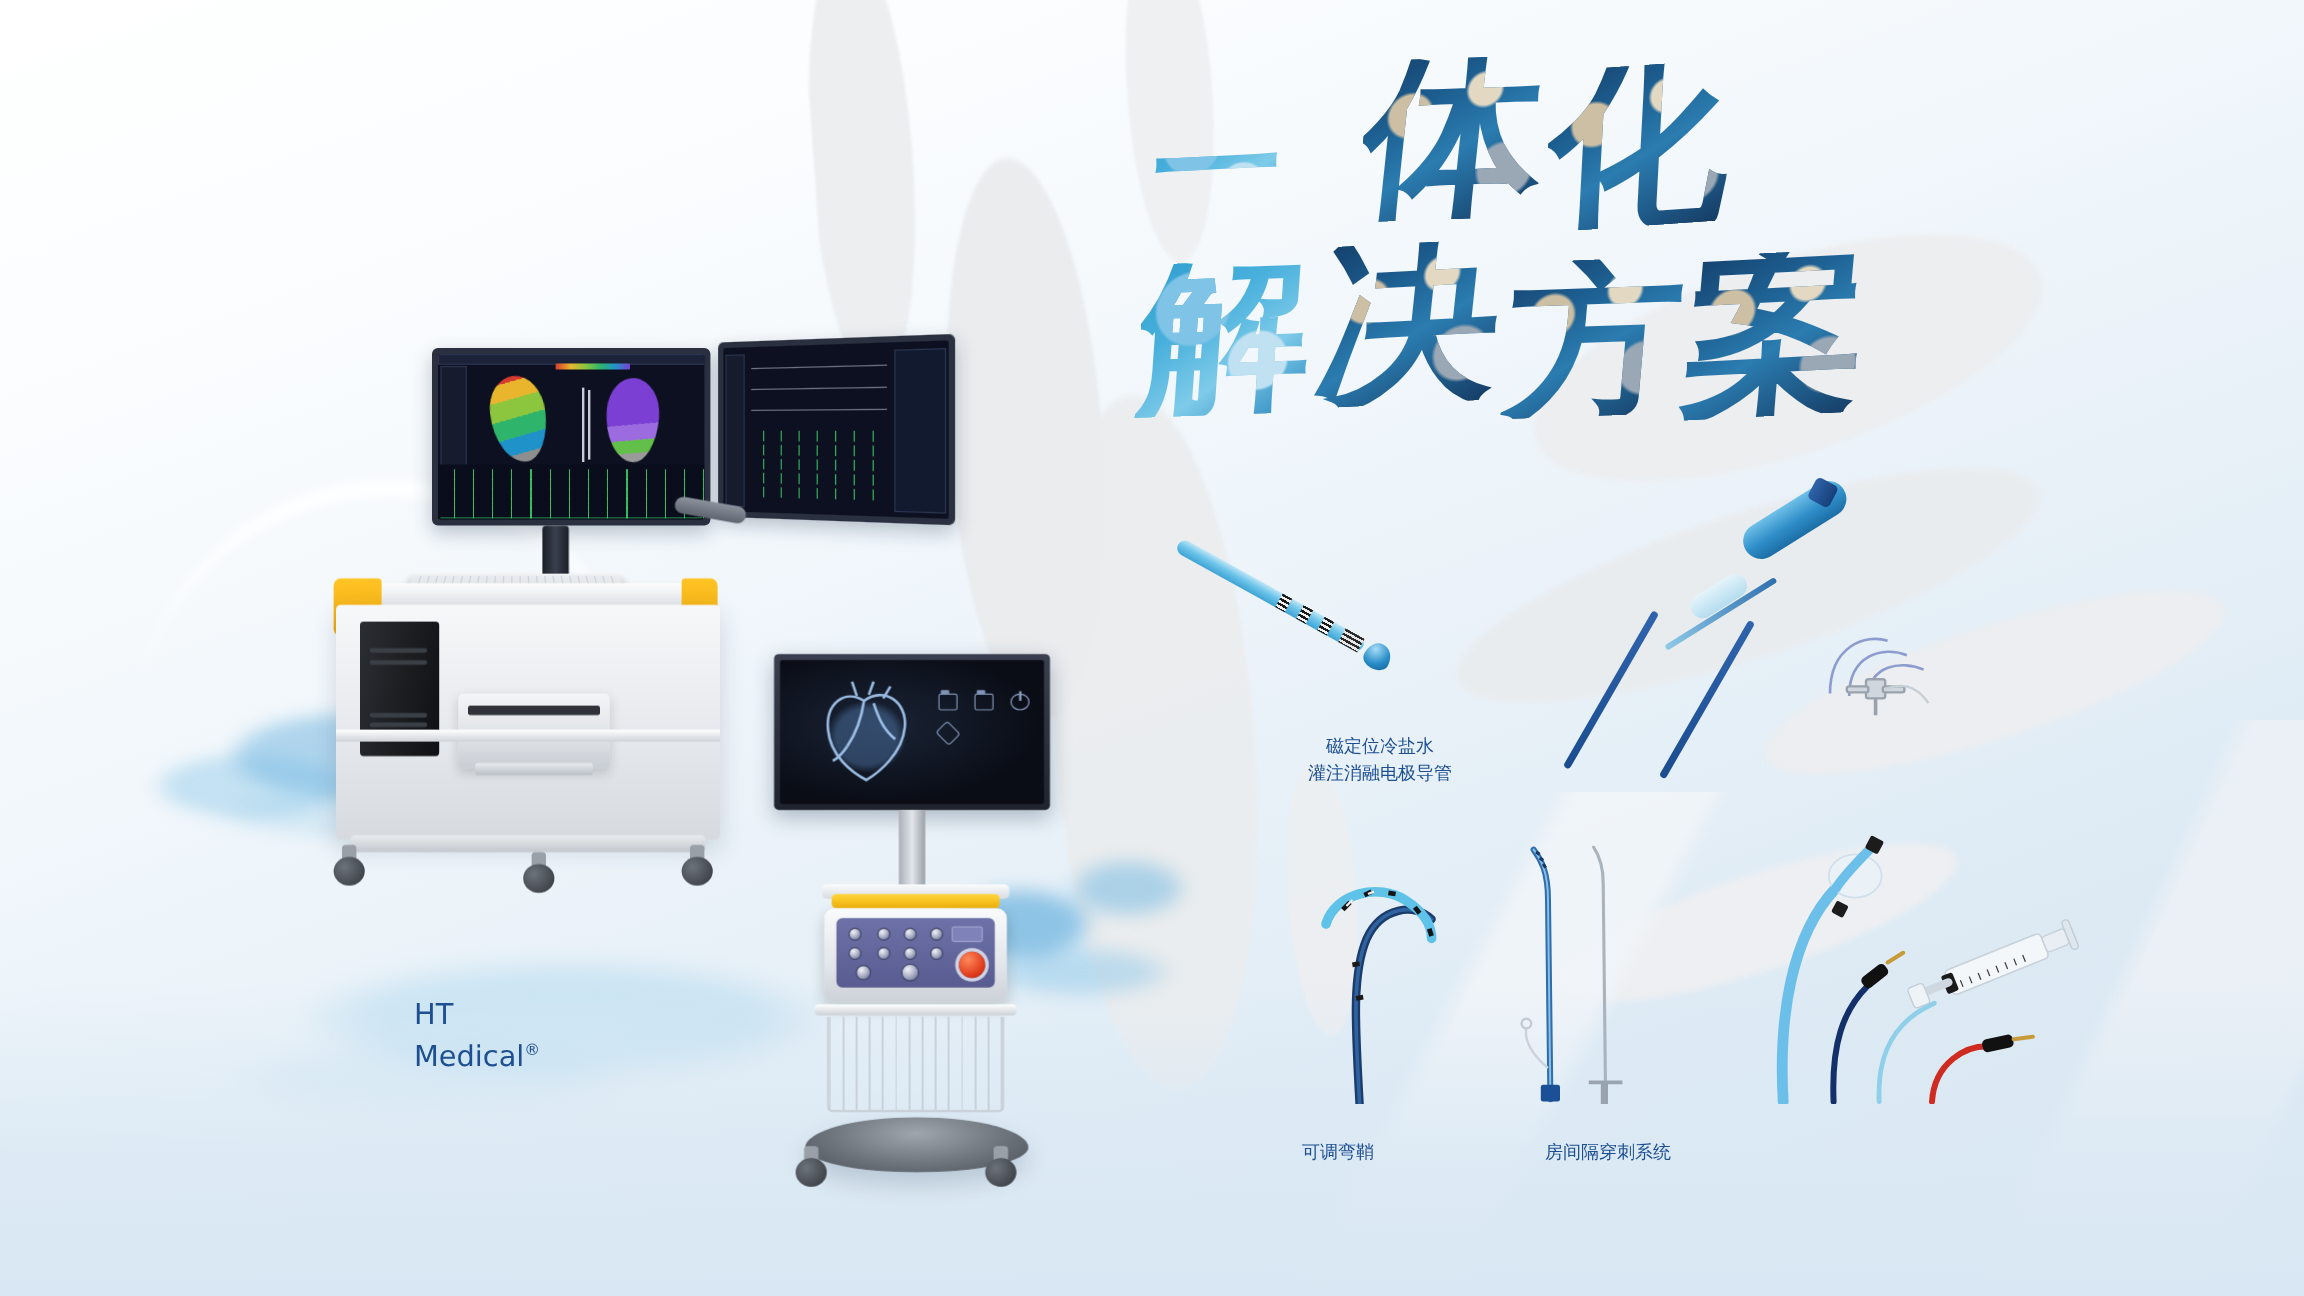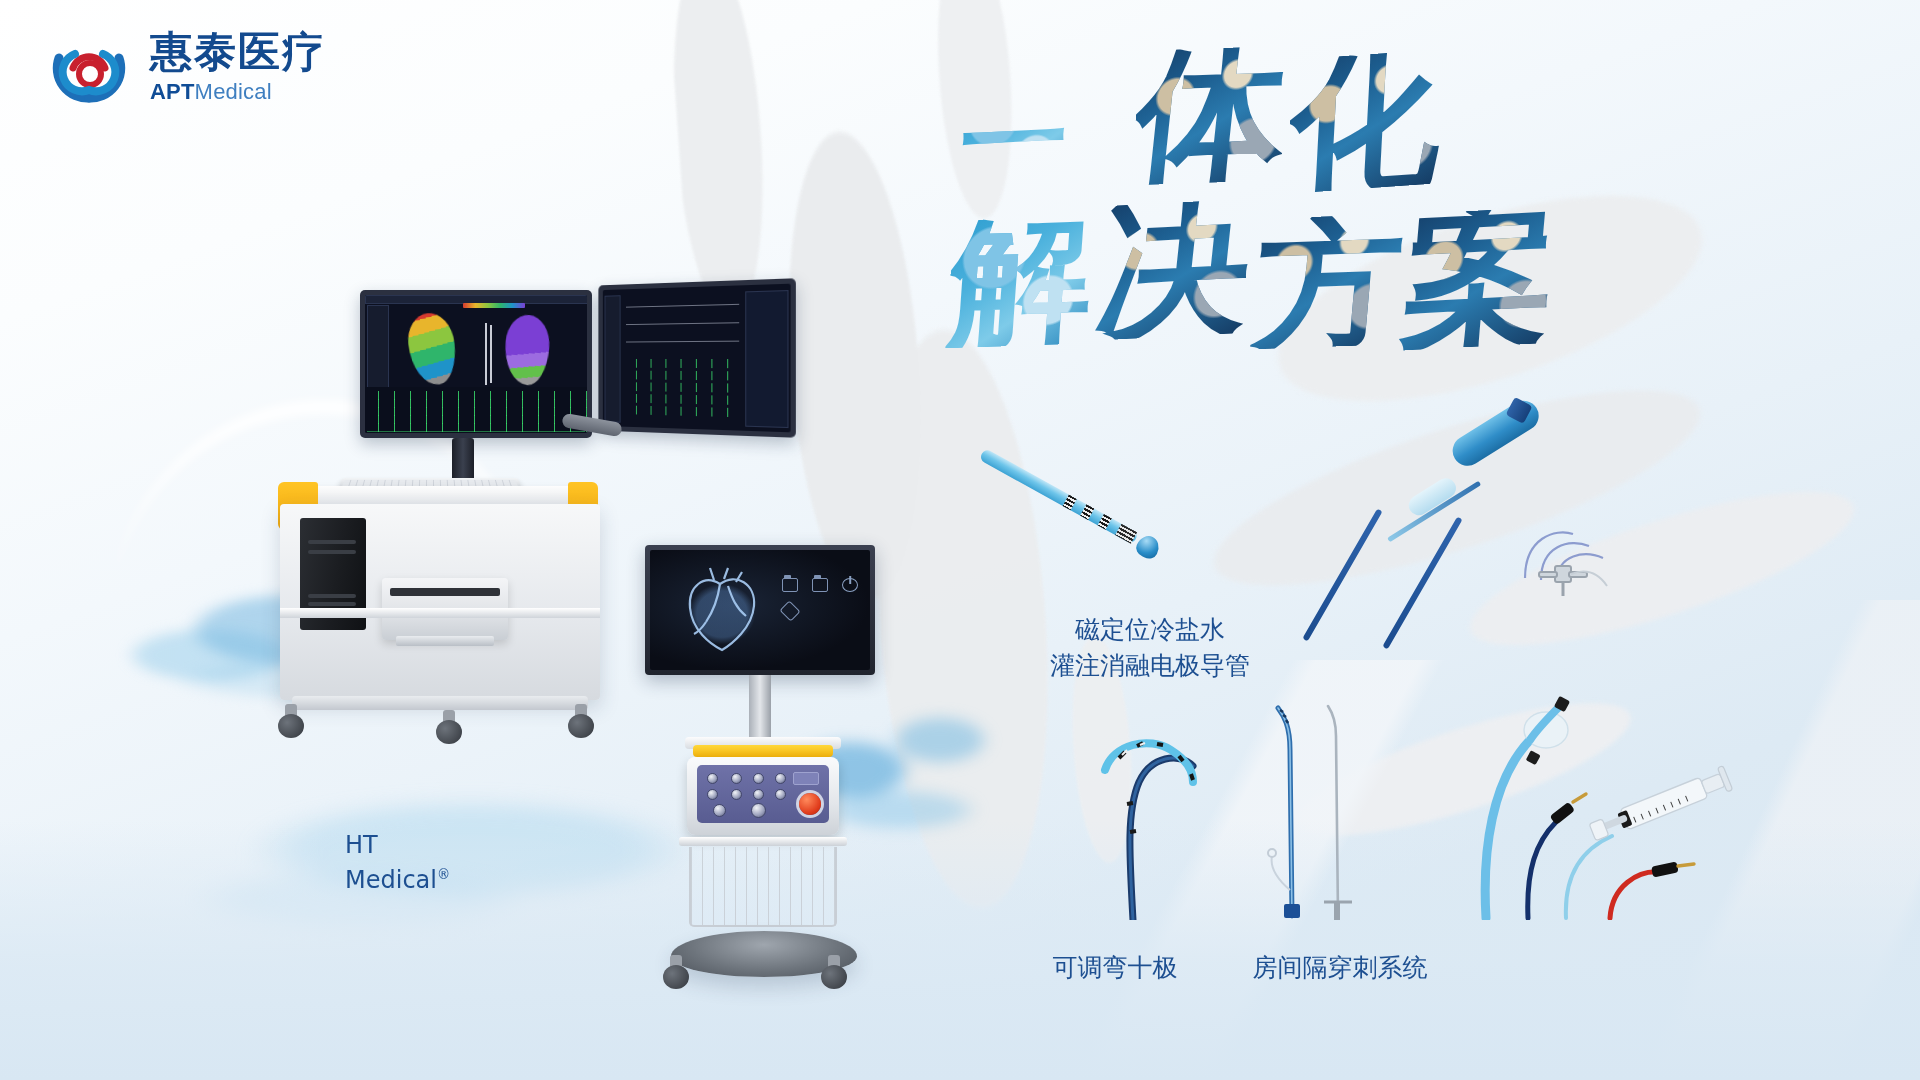--- a/index.html
+++ b/index.html
@@ -339,21 +339,21 @@
   .decapolar{ left:1075px; top:700px; width:160px; height:220px; }
   .ts-system{ left:1250px; top:690px; width:120px; height:230px; }
   .pacing{ left:1470px; top:690px; width:330px; height:230px; }
 
   
   .label {
     position:absolute; color:#1d4f91; font-weight:400; line-height:1.45;
     text-align:center; white-space:pre-line;
     font-family:"DejaVu Sans","Liberation Sans",sans-serif;
   }
-  .label.lg{ font-size:25px; }
+  .label.lg{ font-size:15px; }
   .label.vieweren{ font-size:24px; color:#1d4f91; font-weight:400; text-align:left; }
   .label.viewerzh{ font-size:24px; color:#1d4f91; text-align:left; }
 
   .lbl-viewer { left:345px; top:828px; text-align:left; }
   .lbl-abl    { left:1030px; top:612px; width:240px; }
   .lbl-sheath { left:1285px; top:645px; width:250px; }
   .lbl-deca   { left:1015px; top:950px; width:200px; }
   .lbl-ts     { left:1225px; top:950px; width:230px; }
   .lbl-pace   { left:1440px; top:950px; width:270px; }
 
@@ -367,37 +367,20 @@
   <div class="bg-layer ink-brush-grey"></div>
   <div class="bg-layer ink-brush-grey2"></div>
   <div class="bg-layer diag-band"></div>
   <div class="bg-layer diag-band2"></div>
   <div class="bg-layer mountain-arc"></div>
   <div class="bg-layer mountain-wash"></div>
   <div class="bg-layer cloud-wash-blue"></div>
   <div class="bg-layer cloud-wash-blue2"></div>
   <div class="bg-layer bottom-haze"></div>
 
-  <div class="logo-wrap">
-    <div class="logo-mark">
-      <svg width="86" height="86" viewBox="0 0 86 86" aria-hidden="true">
-        <path d="M27 44 A17 17 0 0 1 59 44" fill="none" stroke="#c8202e" stroke-width="7" stroke-linecap="round"></path>
-        <path d="M33 50 A11 11 0 1 1 55 50 A11 11 0 1 1 33 50" fill="none" stroke="#c8202e" stroke-width="6"></path>
-        <path d="M13 34 A30 30 0 0 0 43 74" fill="none" stroke="#1d6fb8" stroke-width="9" stroke-linecap="round"></path>
-        <path d="M73 34 A30 30 0 0 1 43 74" fill="none" stroke="#1d6fb8" stroke-width="9" stroke-linecap="round"></path>
-        <path d="M29 30 A18 18 0 0 0 43 66 A18 18 0 0 0 57 30" fill="none" stroke="#1d8ccc" stroke-width="8" stroke-linecap="round"></path>
-      </svg>
-    </div>
-    <div>
-      <div class="logo-text-zh">惠泰医疗</div>
-      <div class="logo-text-en">
-        <span class="apt">APT</span><span class="med">Medical</span>
-      </div>
-    </div>
-  </div>
 
   <div class="title-block">
     <span class="cal light c1">一</span>
     <span class="cal dark  c2">体</span>
     <span class="cal dark  c3">化</span>
     <span class="cal light c4">解</span>
     <span class="cal dark  c5">决</span>
     <span class="cal dark  c6">方</span>
     <span class="cal dark  c7">案</span>
   </div>
@@ -633,16 +616,16 @@
       </g>
     </svg>
   </div>
 
   <div class="lbl-viewer" style="position:absolute;">
     <div class="label vieweren"><span>HT Medical</span><sup>®</sup></div>
   </div>
 
   <div class="label lg lbl-abl">磁定位冷盐水
 灌注消融电极导管</div>
-  <div class="label lg lbl-deca">可调弯十极</div>
+  <div class="label lg lbl-deca">可调弯鞘</div>
   <div class="label lg lbl-ts">房间隔穿刺系统</div>
 
 </div>
 
 </body></html>

